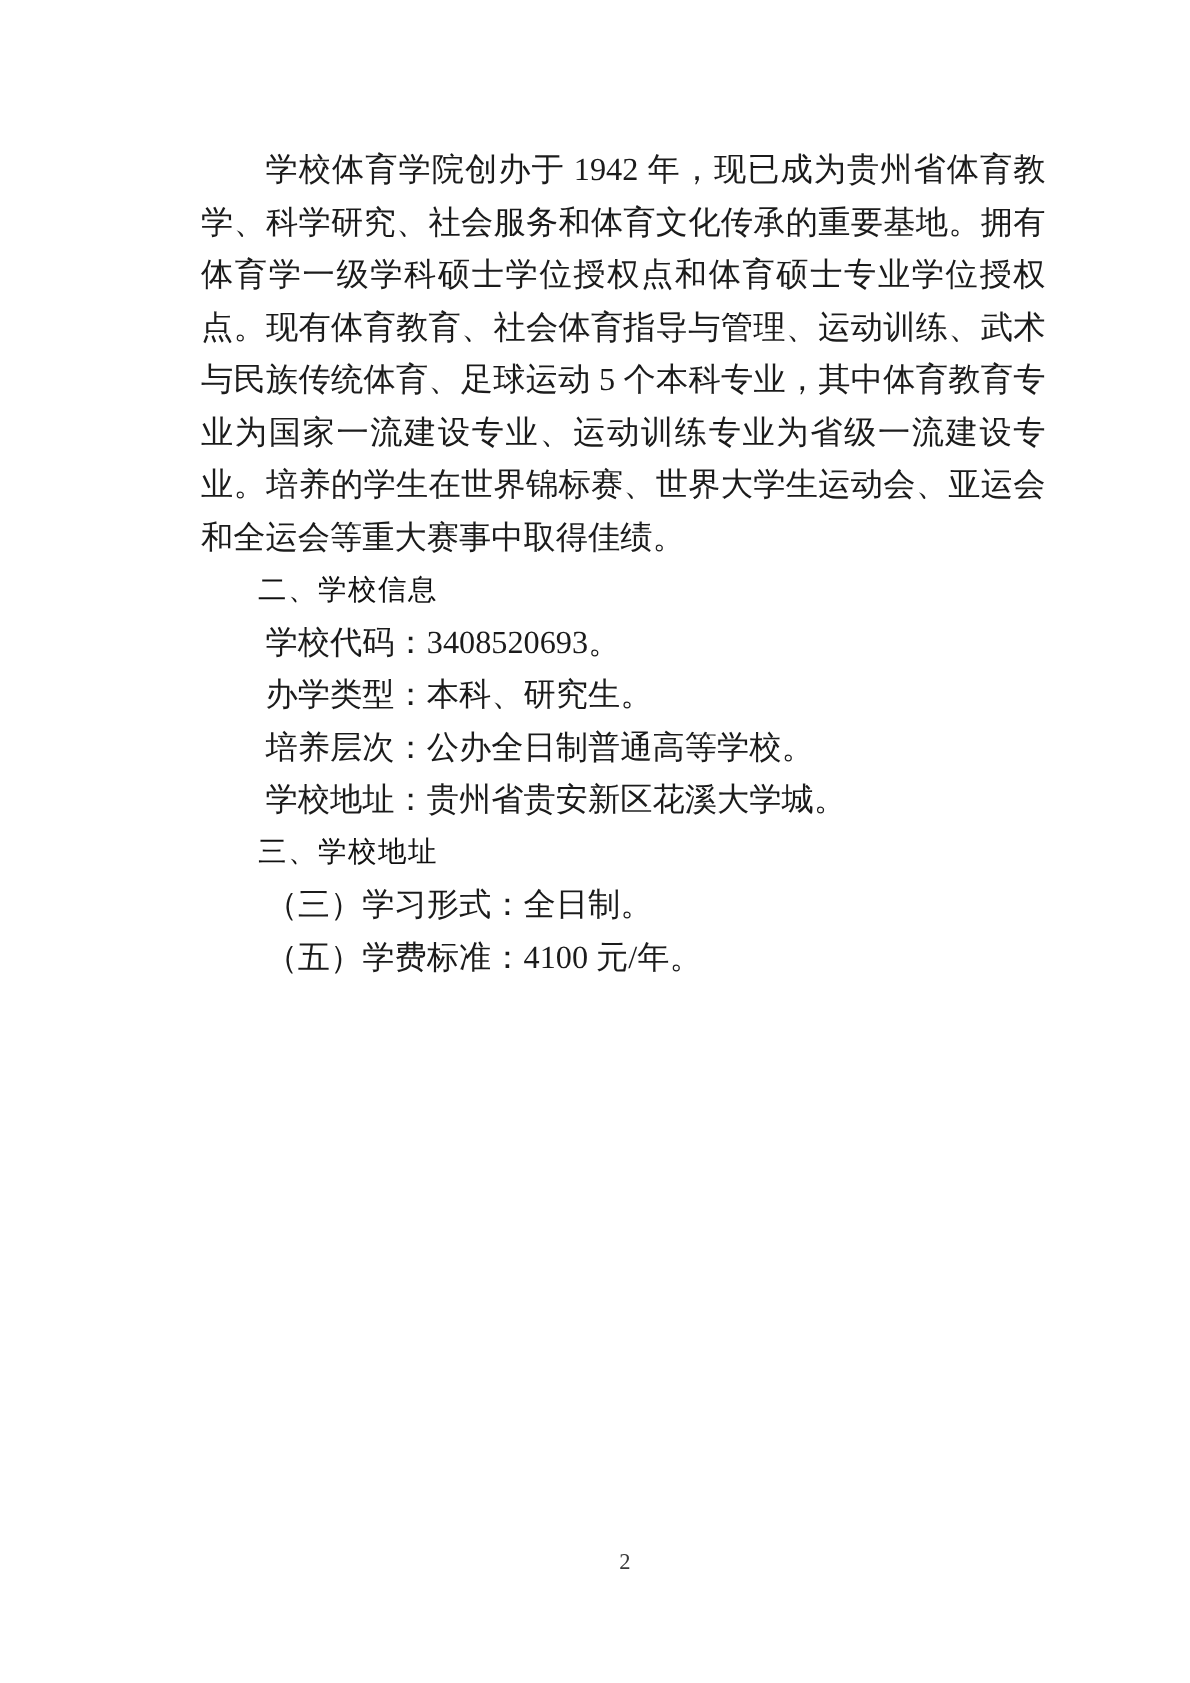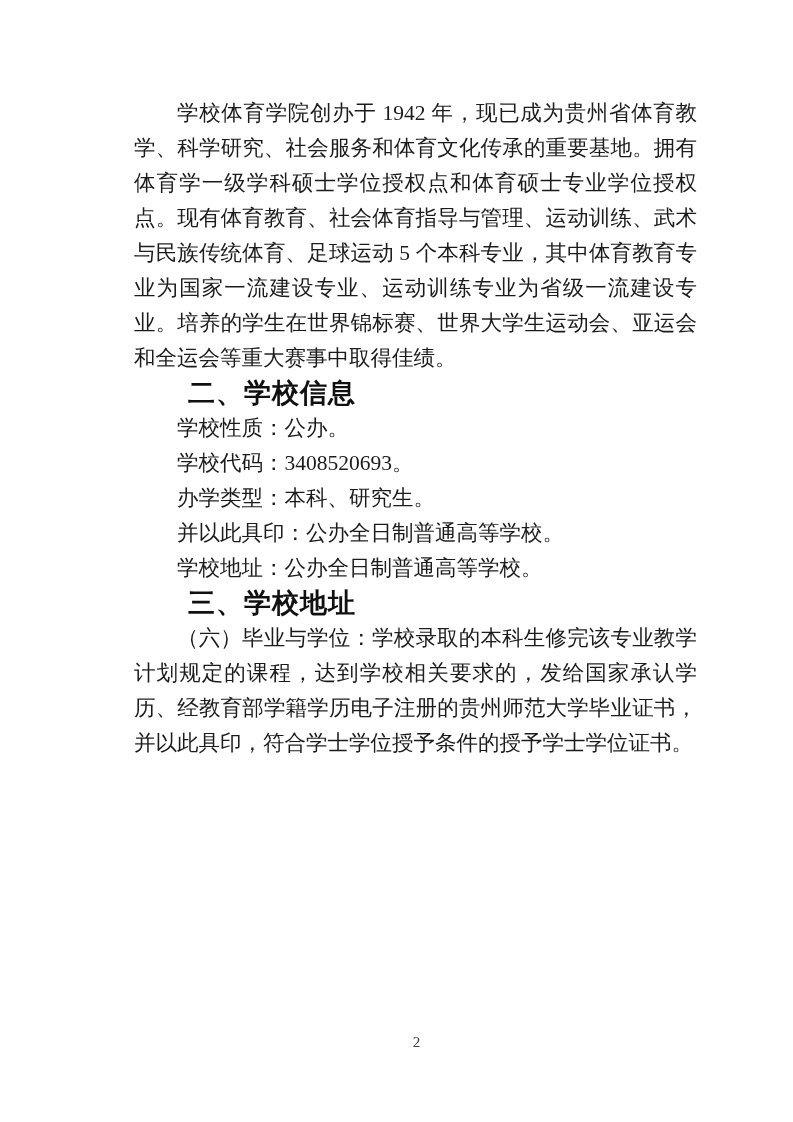--- a/index.html
+++ b/index.html
@@ -26,23 +26,23 @@
     line-height: 35px;
     text-align: justify;
     text-justify: inter-character;
   }
   .content p {
     margin: 0;
     text-indent: 2em;
   }
   .content h2 {
     margin: 0;
-    font-size: 27px;
+    font-size: 19px;
     line-height: 35px;
-    font-weight: 700;
+    font-weight: 400;
     color: #101010;
     text-indent: 2em;
     text-align: left;
     font-family: "Liberation Sans", "DejaVu Sans", sans-serif;
     letter-spacing: 1px;
   }
   .page-number {
     position: absolute;
     left: 0;
     right: 0;
@@ -57,26 +57,26 @@
 </head>
 <body>
 
 <div class="page">
   <div class="content">
 
     <p>学校体育学院创办于 1942 年，现已成为贵州省体育教学、科学研究、社会服务和体育文化传承的重要基地。拥有体育学一级学科硕士学位授权点和体育硕士专业学位授权点。现有体育教育、社会体育指导与管理、运动训练、武术与民族传统体育、足球运动 5 个本科专业，其中体育教育专业为国家一流建设专业、运动训练专业为省级一流建设专业。培养的学生在世界锦标赛、世界大学生运动会、亚运会和全运会等重大赛事中取得佳绩。</p>
 
     <h2>二、学校信息</h2>
 
-    <p>学校性质：公办。</p>
     <p>学校代码：3408520693。</p>
     <p>办学类型：本科、研究生。</p>
-    <p>并以此具印：公办全日制普通高等学校。</p>
-    <p>学校地址：公办全日制普通高等学校。</p>
+    <p>培养层次：公办全日制普通高等学校。</p>
+    <p>学校地址：贵州省贵安新区花溪大学城。</p>
 
     <h2>三、学校地址</h2>
 
-    <p>（六）毕业与学位：学校录取的本科生修完该专业教学计划规定的课程，达到学校相关要求的，发给国家承认学历、经教育部学籍学历电子注册的贵州师范大学毕业证书，并以此具印，符合学士学位授予条件的授予学士学位证书。</p>
+    <p>（三）学习形式：全日制。</p>
+    <p>（五）学费标准：4100 元/年。</p>
 
   </div>
 
   <div class="page-number">2</div>
 </div>
 
 </body></html>

